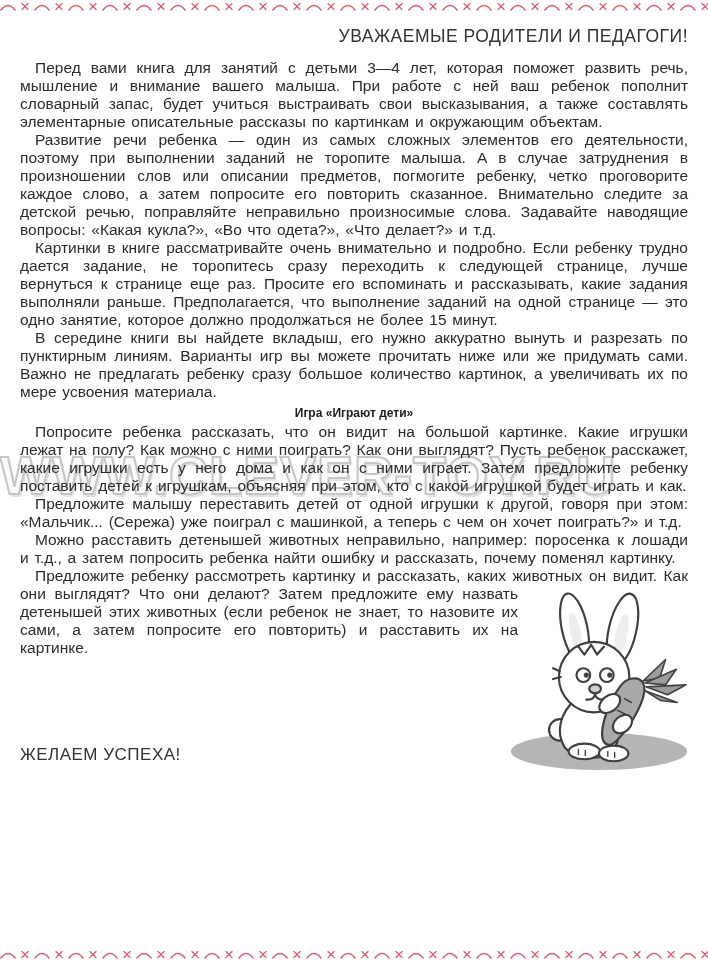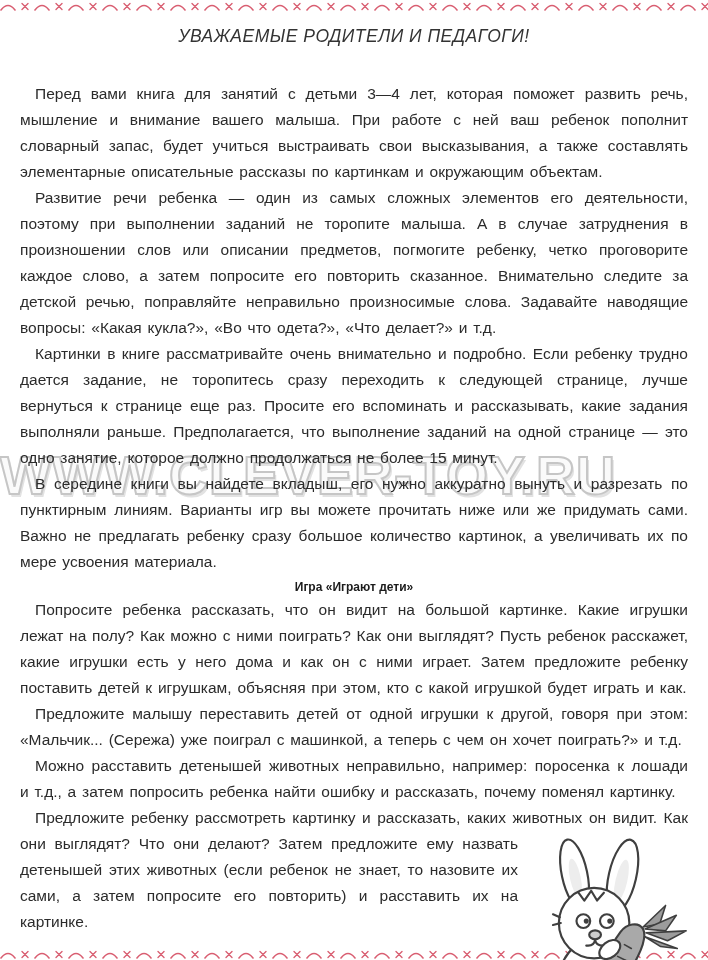--- a/index.html
+++ b/index.html
@@ -37,32 +37,31 @@
     text-shadow: 2px 3px 0 #e2e2e2;
     z-index: 0;
     user-select: none;
   }
   .content {
     position: relative;
     z-index: 2;
     padding: 26px 20px 0 20px;
   }
   .title {
-    margin: 0 0 34px 0;
-    text-align: center;
+    margin: 0 0 12px 0;
+    text-align: right;
     font-size: 17.5px;
     font-weight: 400;
     letter-spacing: 0.5px;
     color: #333333;
-    font-style: italic;
   }
   .para {
     margin: 0;
     font-size: 15.5px;
-    line-height: 26px;
+    line-height: 18px;
     text-align: justify;
     text-indent: 15px;
     word-spacing: 1.5px;
   }
   .game-heading {
     margin: 5px 0 3px 0;
     text-align: center;
     font-size: 12px;
     font-weight: bold;
     color: #1c1c1c;

